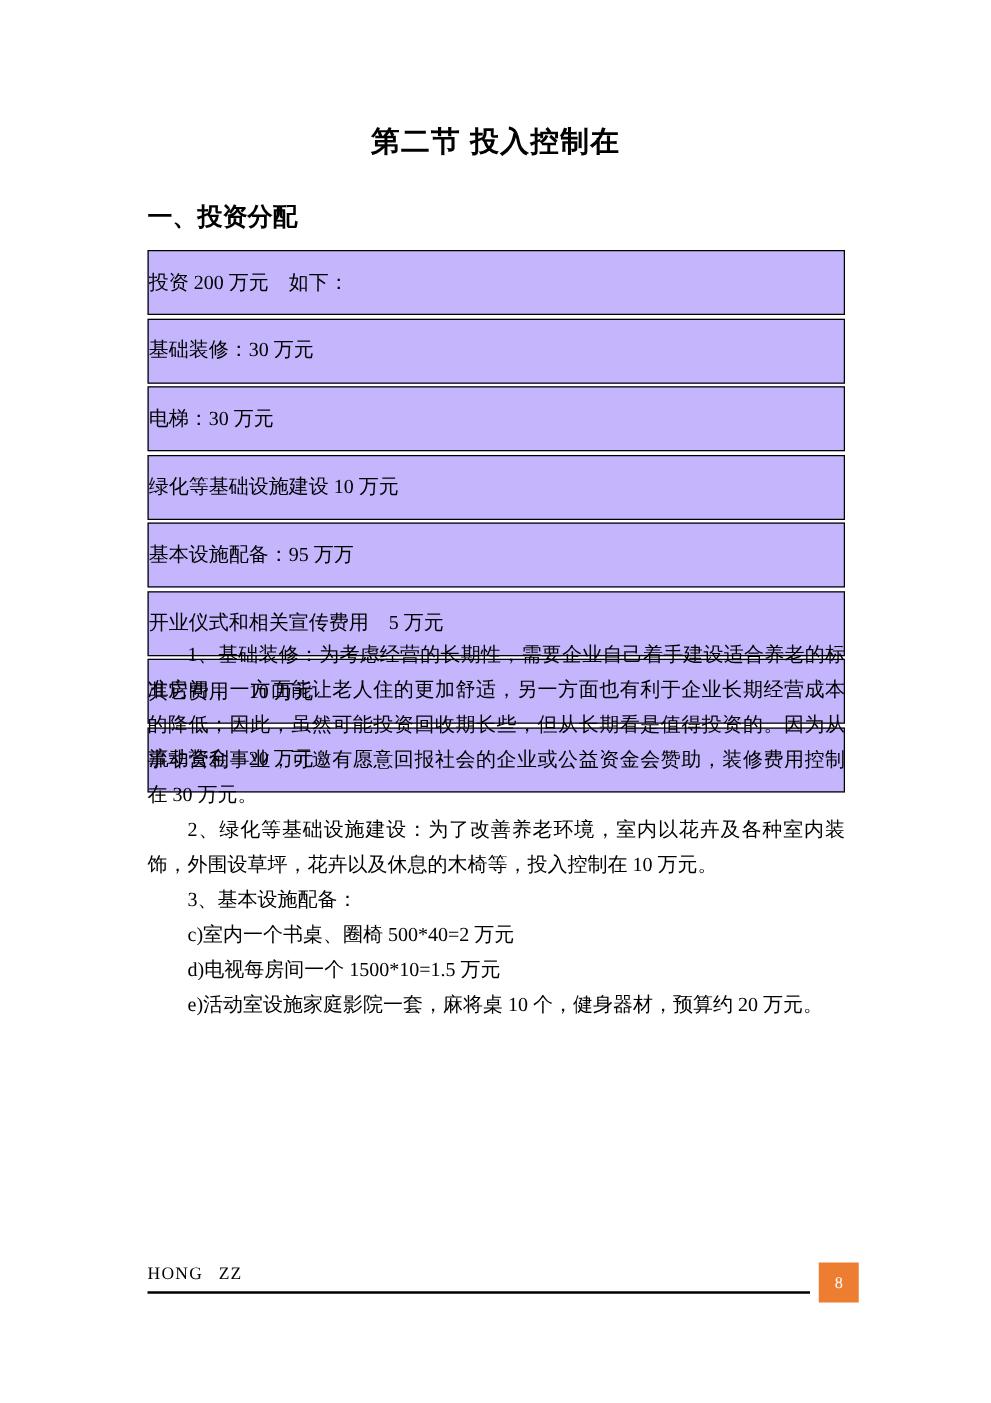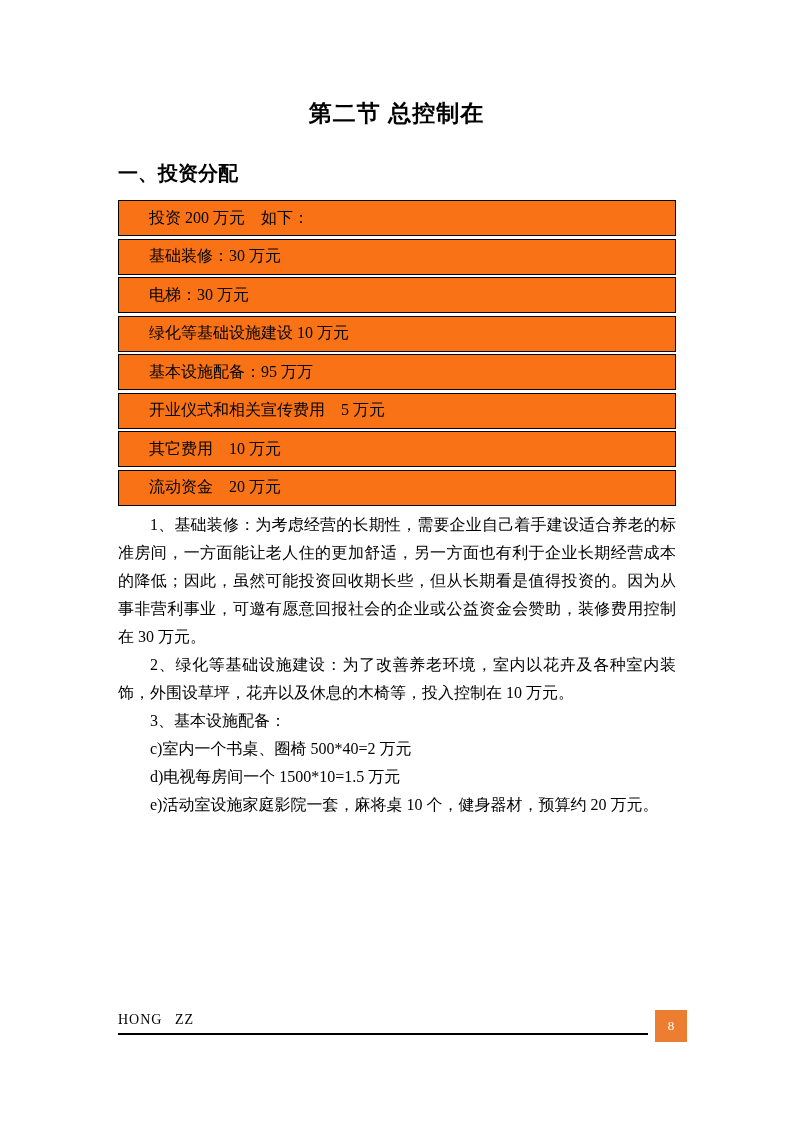--- a/index.html
+++ b/index.html
@@ -33,28 +33,27 @@
     font-weight: 700;
     text-align: right;
   }
   .invest-table {
     position: absolute;
     top: 200px;
     left: 118px;
     width: 558px;
   }
   .trow {
-    height: 36px;
+    height: 52px;
     border: 1.5px solid #000000;
     margin-bottom: 2.5px;
     display: flex;
     align-items: center;
-    padding-left: 30px;
     font-size: 16px;
-    background: #f97316;
+    background: #c4b5fd;
   }
   .body-text {
     position: absolute;
     top: 511px;
     left: 118px;
     width: 558px;
     font-size: 16px;
     line-height: 28px;
     text-align: justify;
   }
@@ -93,21 +92,21 @@
     justify-content: center;
     font-size: 13px;
     font-family: "Liberation Serif", serif;
   }
 </style>
 </head>
 <body>
 
 <div class="page">
 
-  <h1 class="doc-title">第二节 总控制在</h1>
+  <h1 class="doc-title">第二节 投入控制在</h1>
 
   <h2 class="section-heading">一、投资分配</h2>
 
   <div class="invest-table">
     <div class="trow">
         <span>投资 200 万元　如下：</span>
       </div>
     <div class="trow">
         <span>基础装修：30 万元</span>
       </div>

